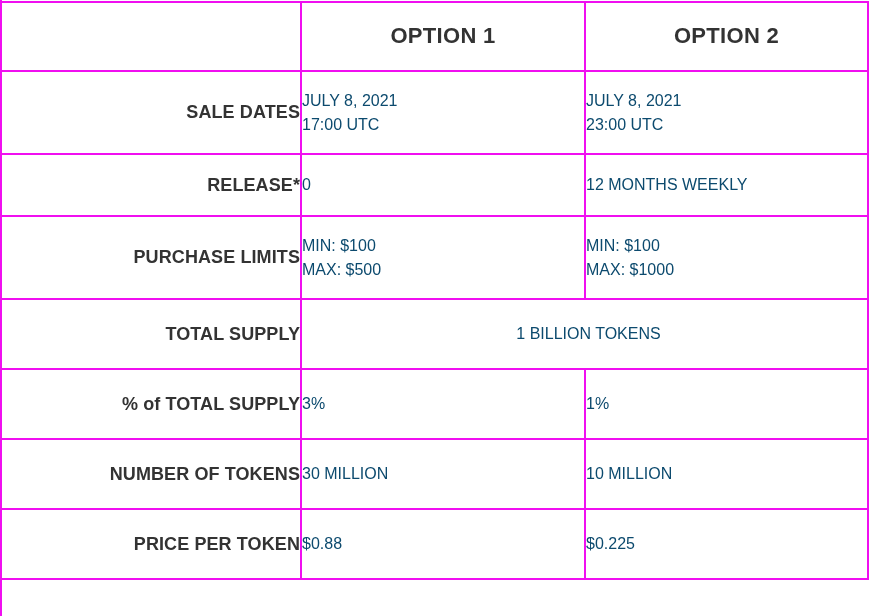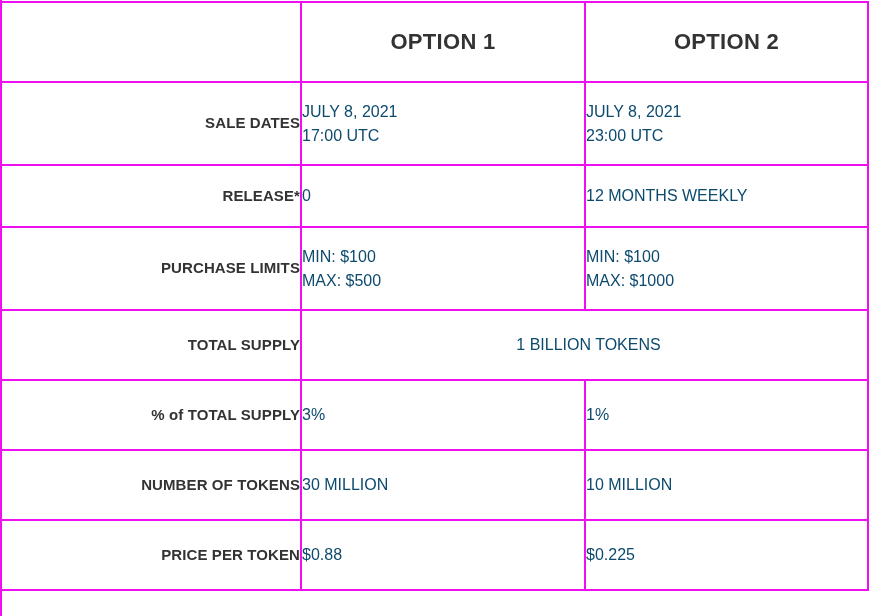--- a/index.html
+++ b/index.html
@@ -42,39 +42,39 @@
     border: 2px solid #f00ff0;
     padding: 0;
     vertical-align: middle;
     background: #ffffff;
     box-sizing: border-box;
   }
 
   
   tr.header-row td,
   tr.header-row th {
-    height: 80px;
+    height: 69px;
   }
   .col-header {
     text-align: center;
     font-size: 22px;
     font-weight: bold;
     color: #333333;
     letter-spacing: 0.3px;
     line-height: 1.2;
   }
   .corner-cell {
     border-left-color: #ffffff;
   }
 
   
   .row-label {
     text-align: right;
     padding-right: 14px;
-    font-size: 15px;
+    font-size: 18px;
     font-weight: bold;
     color: #333333;
     letter-spacing: 0.1px;
     line-height: 1.25;
     white-space: nowrap;
   }
 
   
   .value-cell {
     text-align: left;

